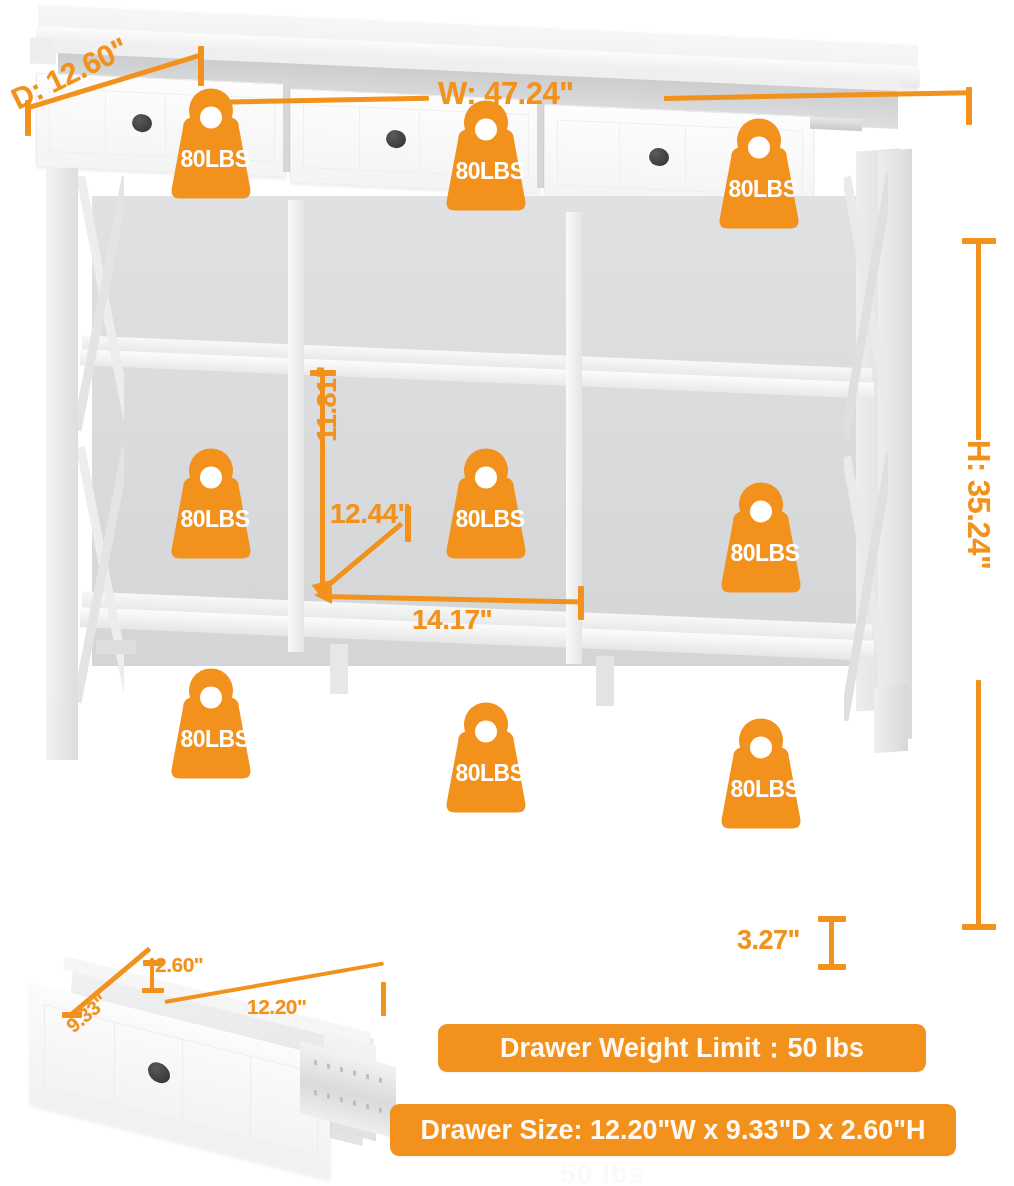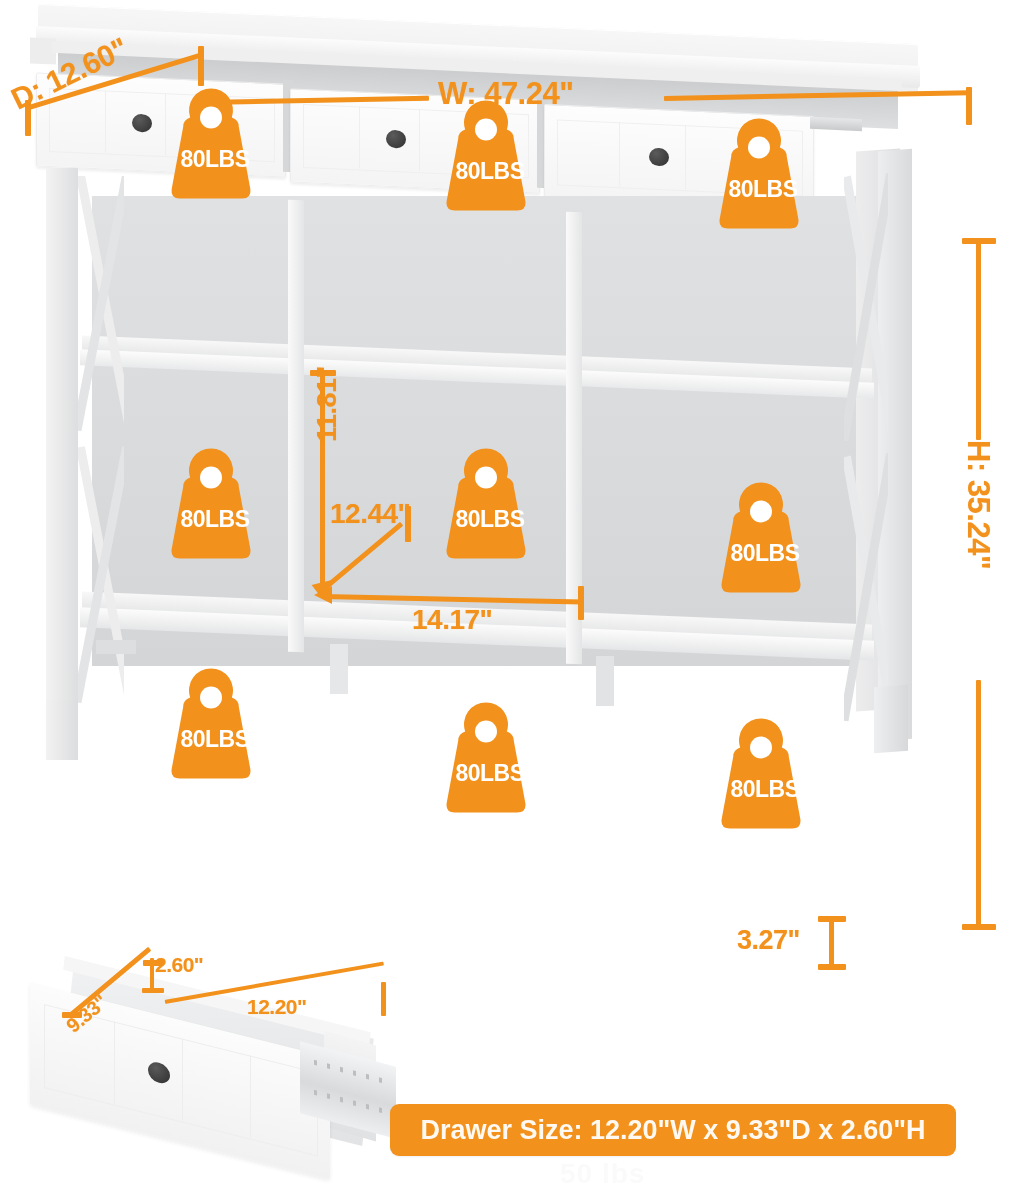--- a/index.html
+++ b/index.html
@@ -358,20 +358,23 @@
 
   <div class="weight" style="left:702px;top:722px;width:118px;height:110px;">
     <svg viewBox="0 0 100 95" width="118" height="110" aria-hidden="true">
       <path d="M26 30 Q26 24 32 22 A19 19 0 1 1 68 22 Q74 24 74 30 L84 84 Q85 92 77 92 L23 92 Q15 92 16 84 Z" fill="#F2911B"></path>
       <circle cx="50" cy="22" r="9.5" fill="#FFFFFF"></circle>
     </svg>
     <div class="wlabel" style="top:54px;font-size:23px;">80LBS</div>
   </div>
 
 
+  <div class="banner" style="left:438px;top:1024px;width:488px;height:48px;font-size:27px;">
+    <span>Drawer Weight Limit：50 lbs</span>
+  </div>
 
   <div class="banner" style="left:390px;top:1104px;width:566px;height:52px;font-size:27px;">
     <span>Drawer Size: 12.20"W x 9.33"D x 2.60"H</span>
   </div>
 
   <div class="ghost" style="left:560px;top:1158px;font-size:28px;">50 lbs</div>
 
 </div>
 
 </body></html>

